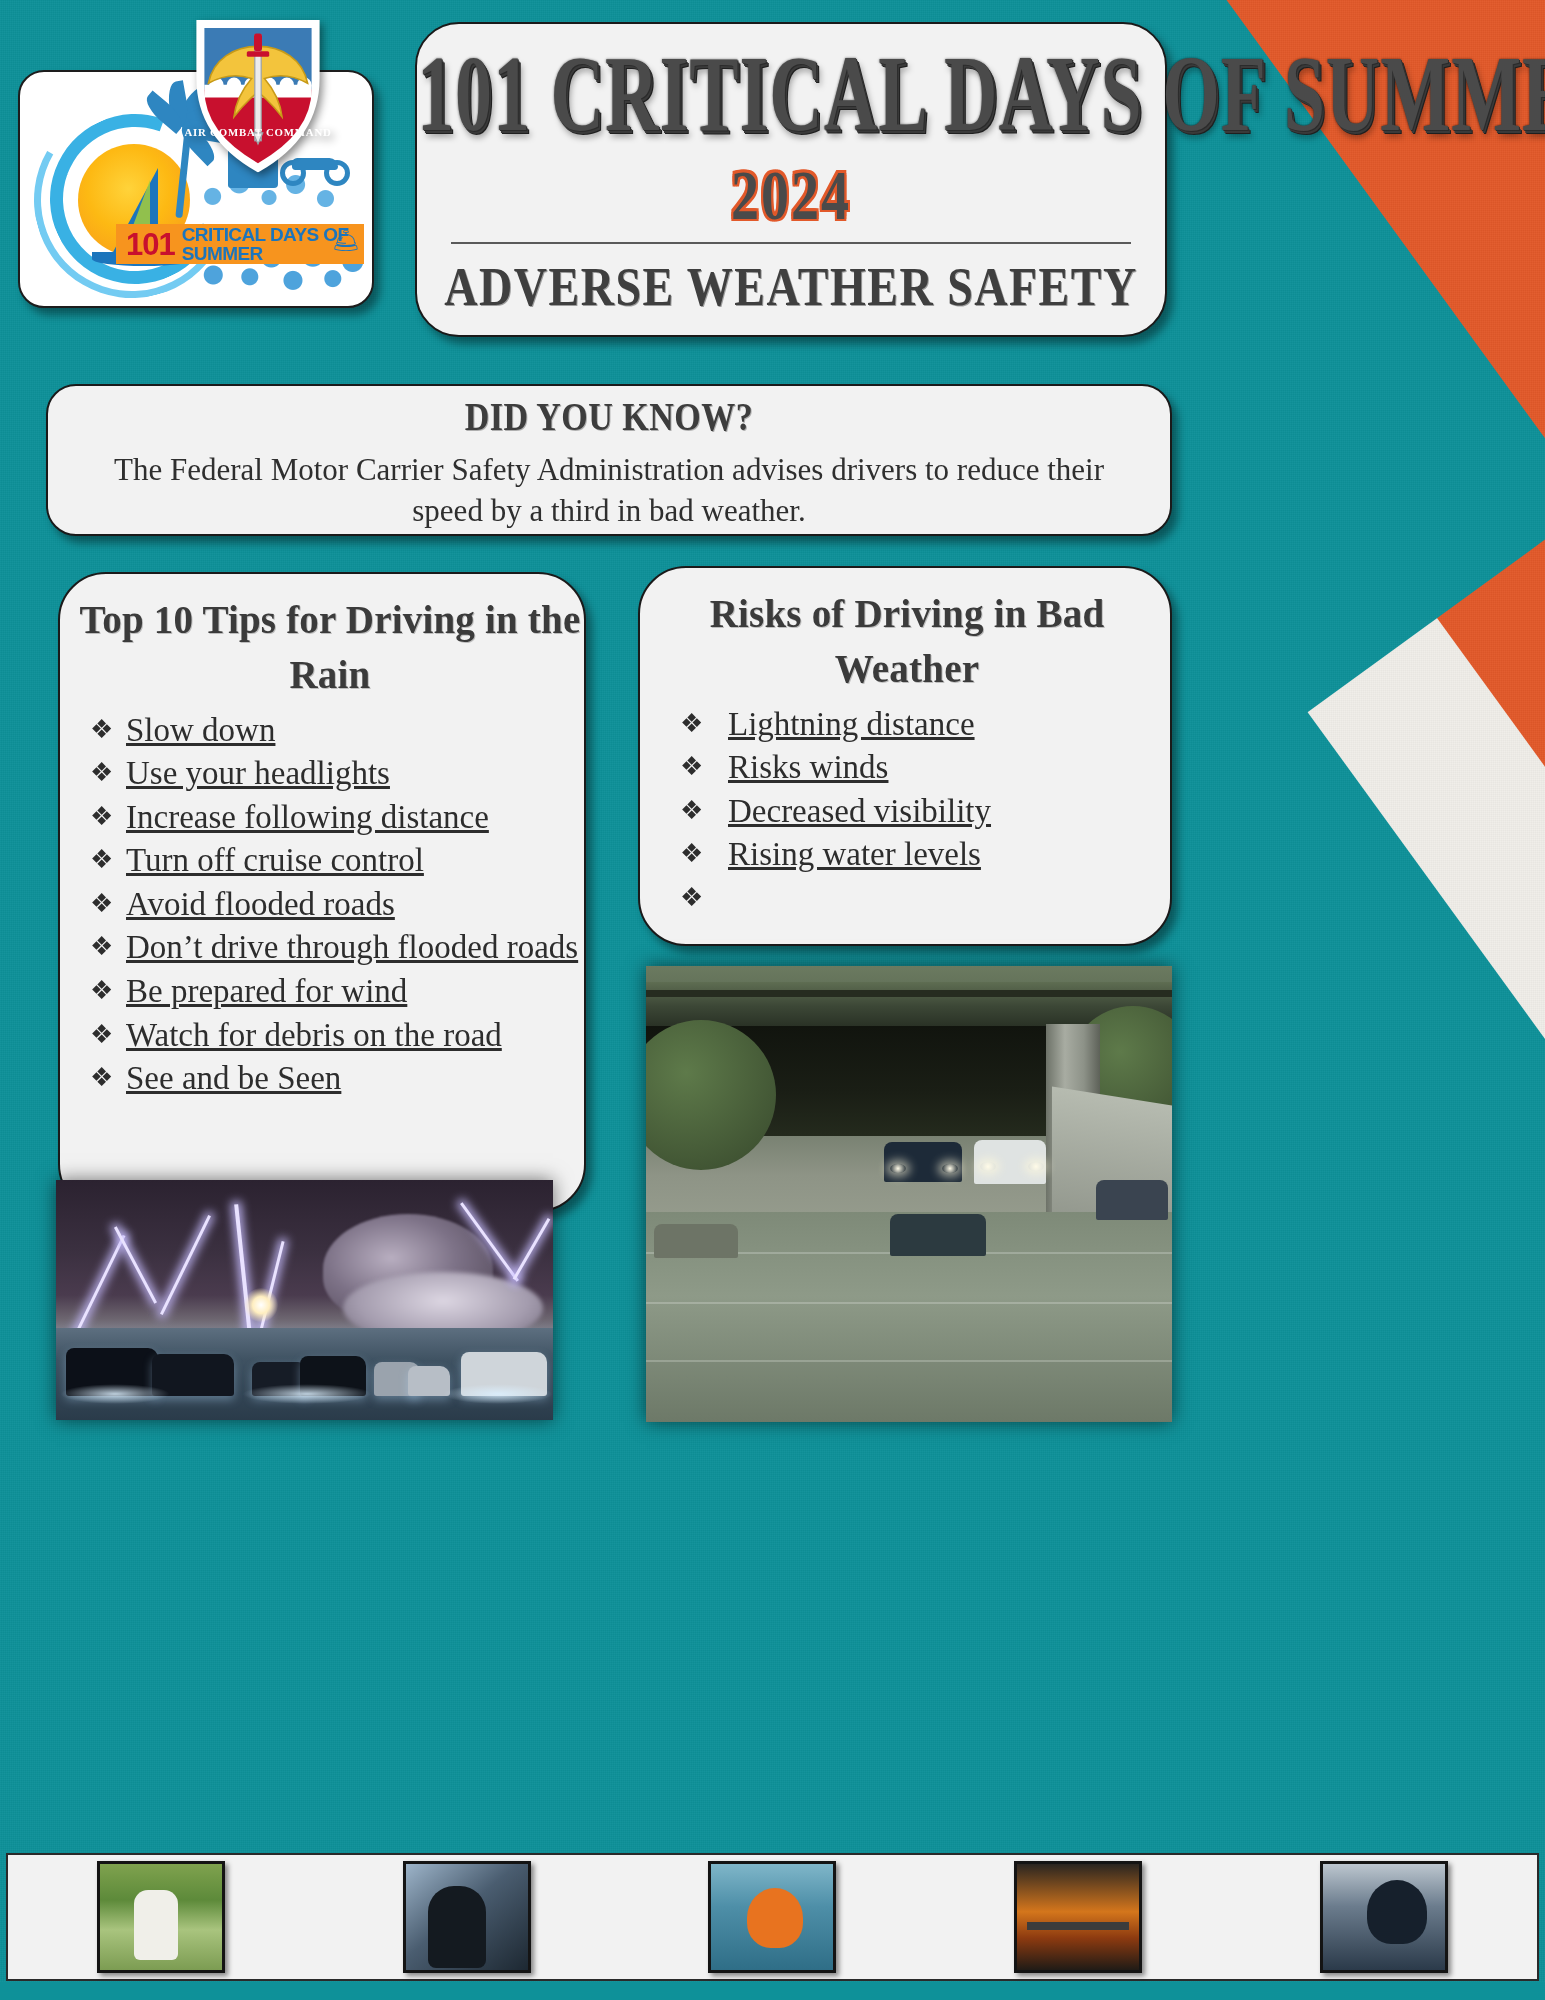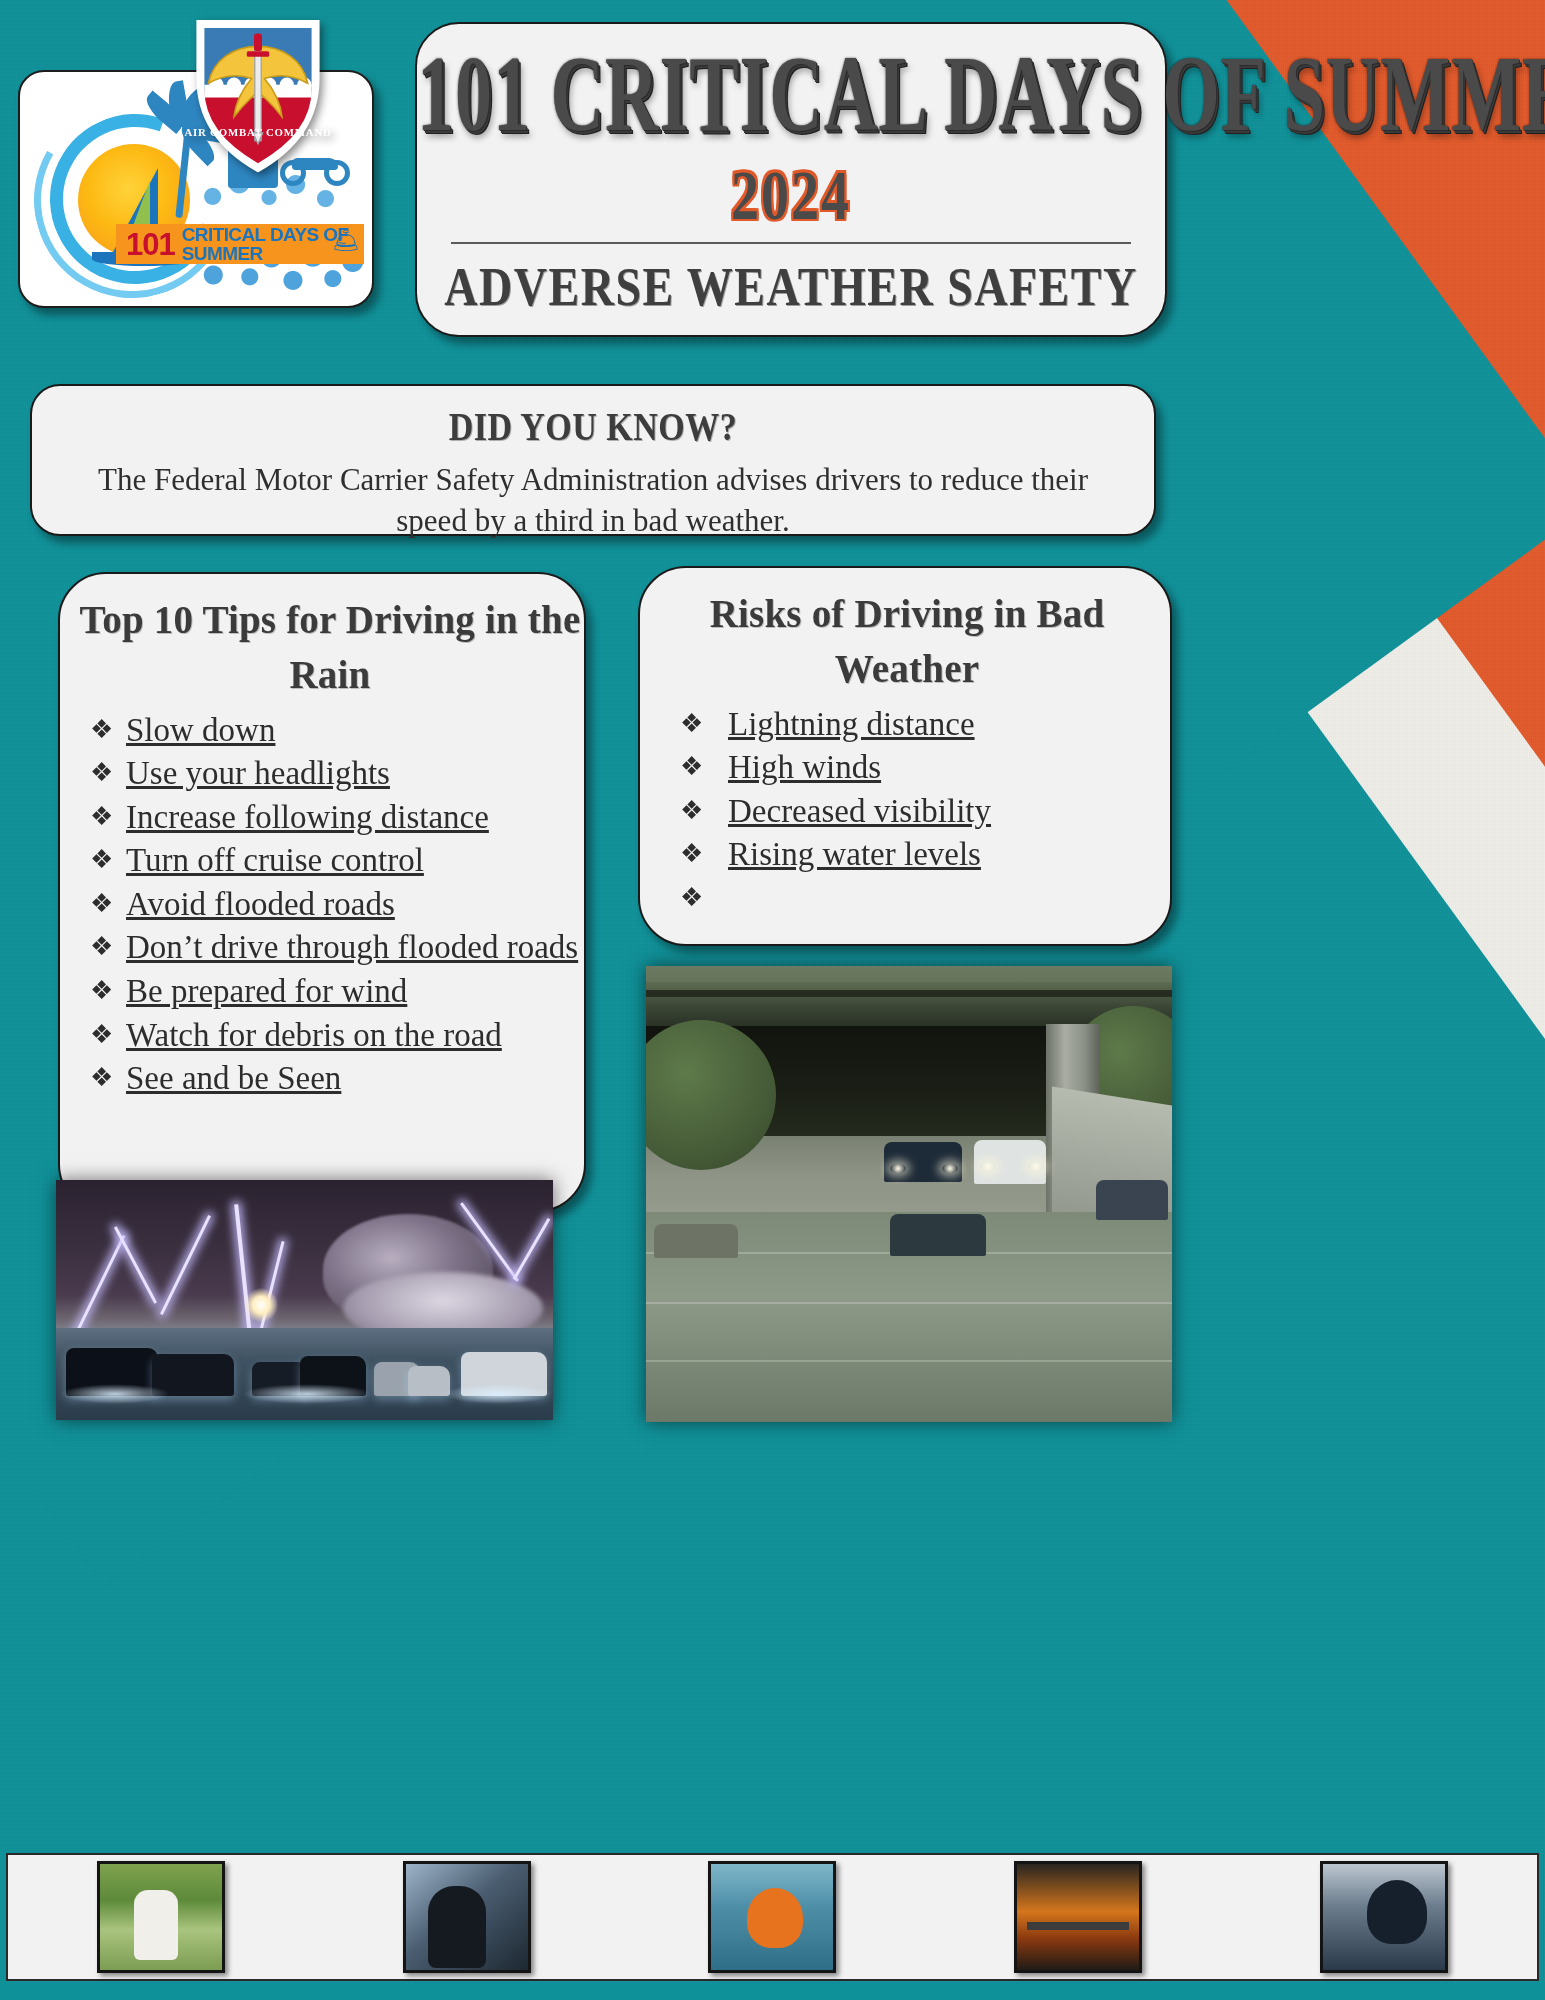--- a/index.html
+++ b/index.html
@@ -262,24 +262,24 @@
     color: #3f3f3f;
     letter-spacing: 1.5px;
     transform: scaleY(1.18);
     transform-origin: top center;
     text-shadow: 1px 1px 0 rgba(0,0,0,.35);
     white-space: nowrap;
   }
 
   
   #dyk-card {
-    left: 30px; top: 384px;
+    left: 46px; top: 384px;
     width: 1126px; height: 152px;
     border-radius: 30px;
-    padding: 18px 28px 0;
+    padding: 8px 28px 0;
   }
   #dyk-title {
     text-align: center;
     font-family: "Liberation Serif", serif;
     font-weight: 700;
     font-size: 34px;
     color: #3d3d3d;
     letter-spacing: .5px;
     transform: scaleY(1.2);
     transform-origin: top center;
@@ -622,21 +622,21 @@
 
   <div id="risks-card" class="card">
     <div class="card-head">Risks of Driving in Bad Weather</div>
     <ul class="bullets" id="risks-list">
         <li>
           <span class="bullet-glyph">❖</span>
           <span class="bullet-text">Lightning distance</span>
         </li>
         <li>
           <span class="bullet-glyph">❖</span>
-          <span class="bullet-text">High winds</span>
+          <span class="bullet-text">Risks winds</span>
         </li>
         <li>
           <span class="bullet-glyph">❖</span>
           <span class="bullet-text">Decreased visibility</span>
         </li>
         <li>
           <span class="bullet-glyph">❖</span>
           <span class="bullet-text">Rising water levels</span>
         </li>
         <li>

